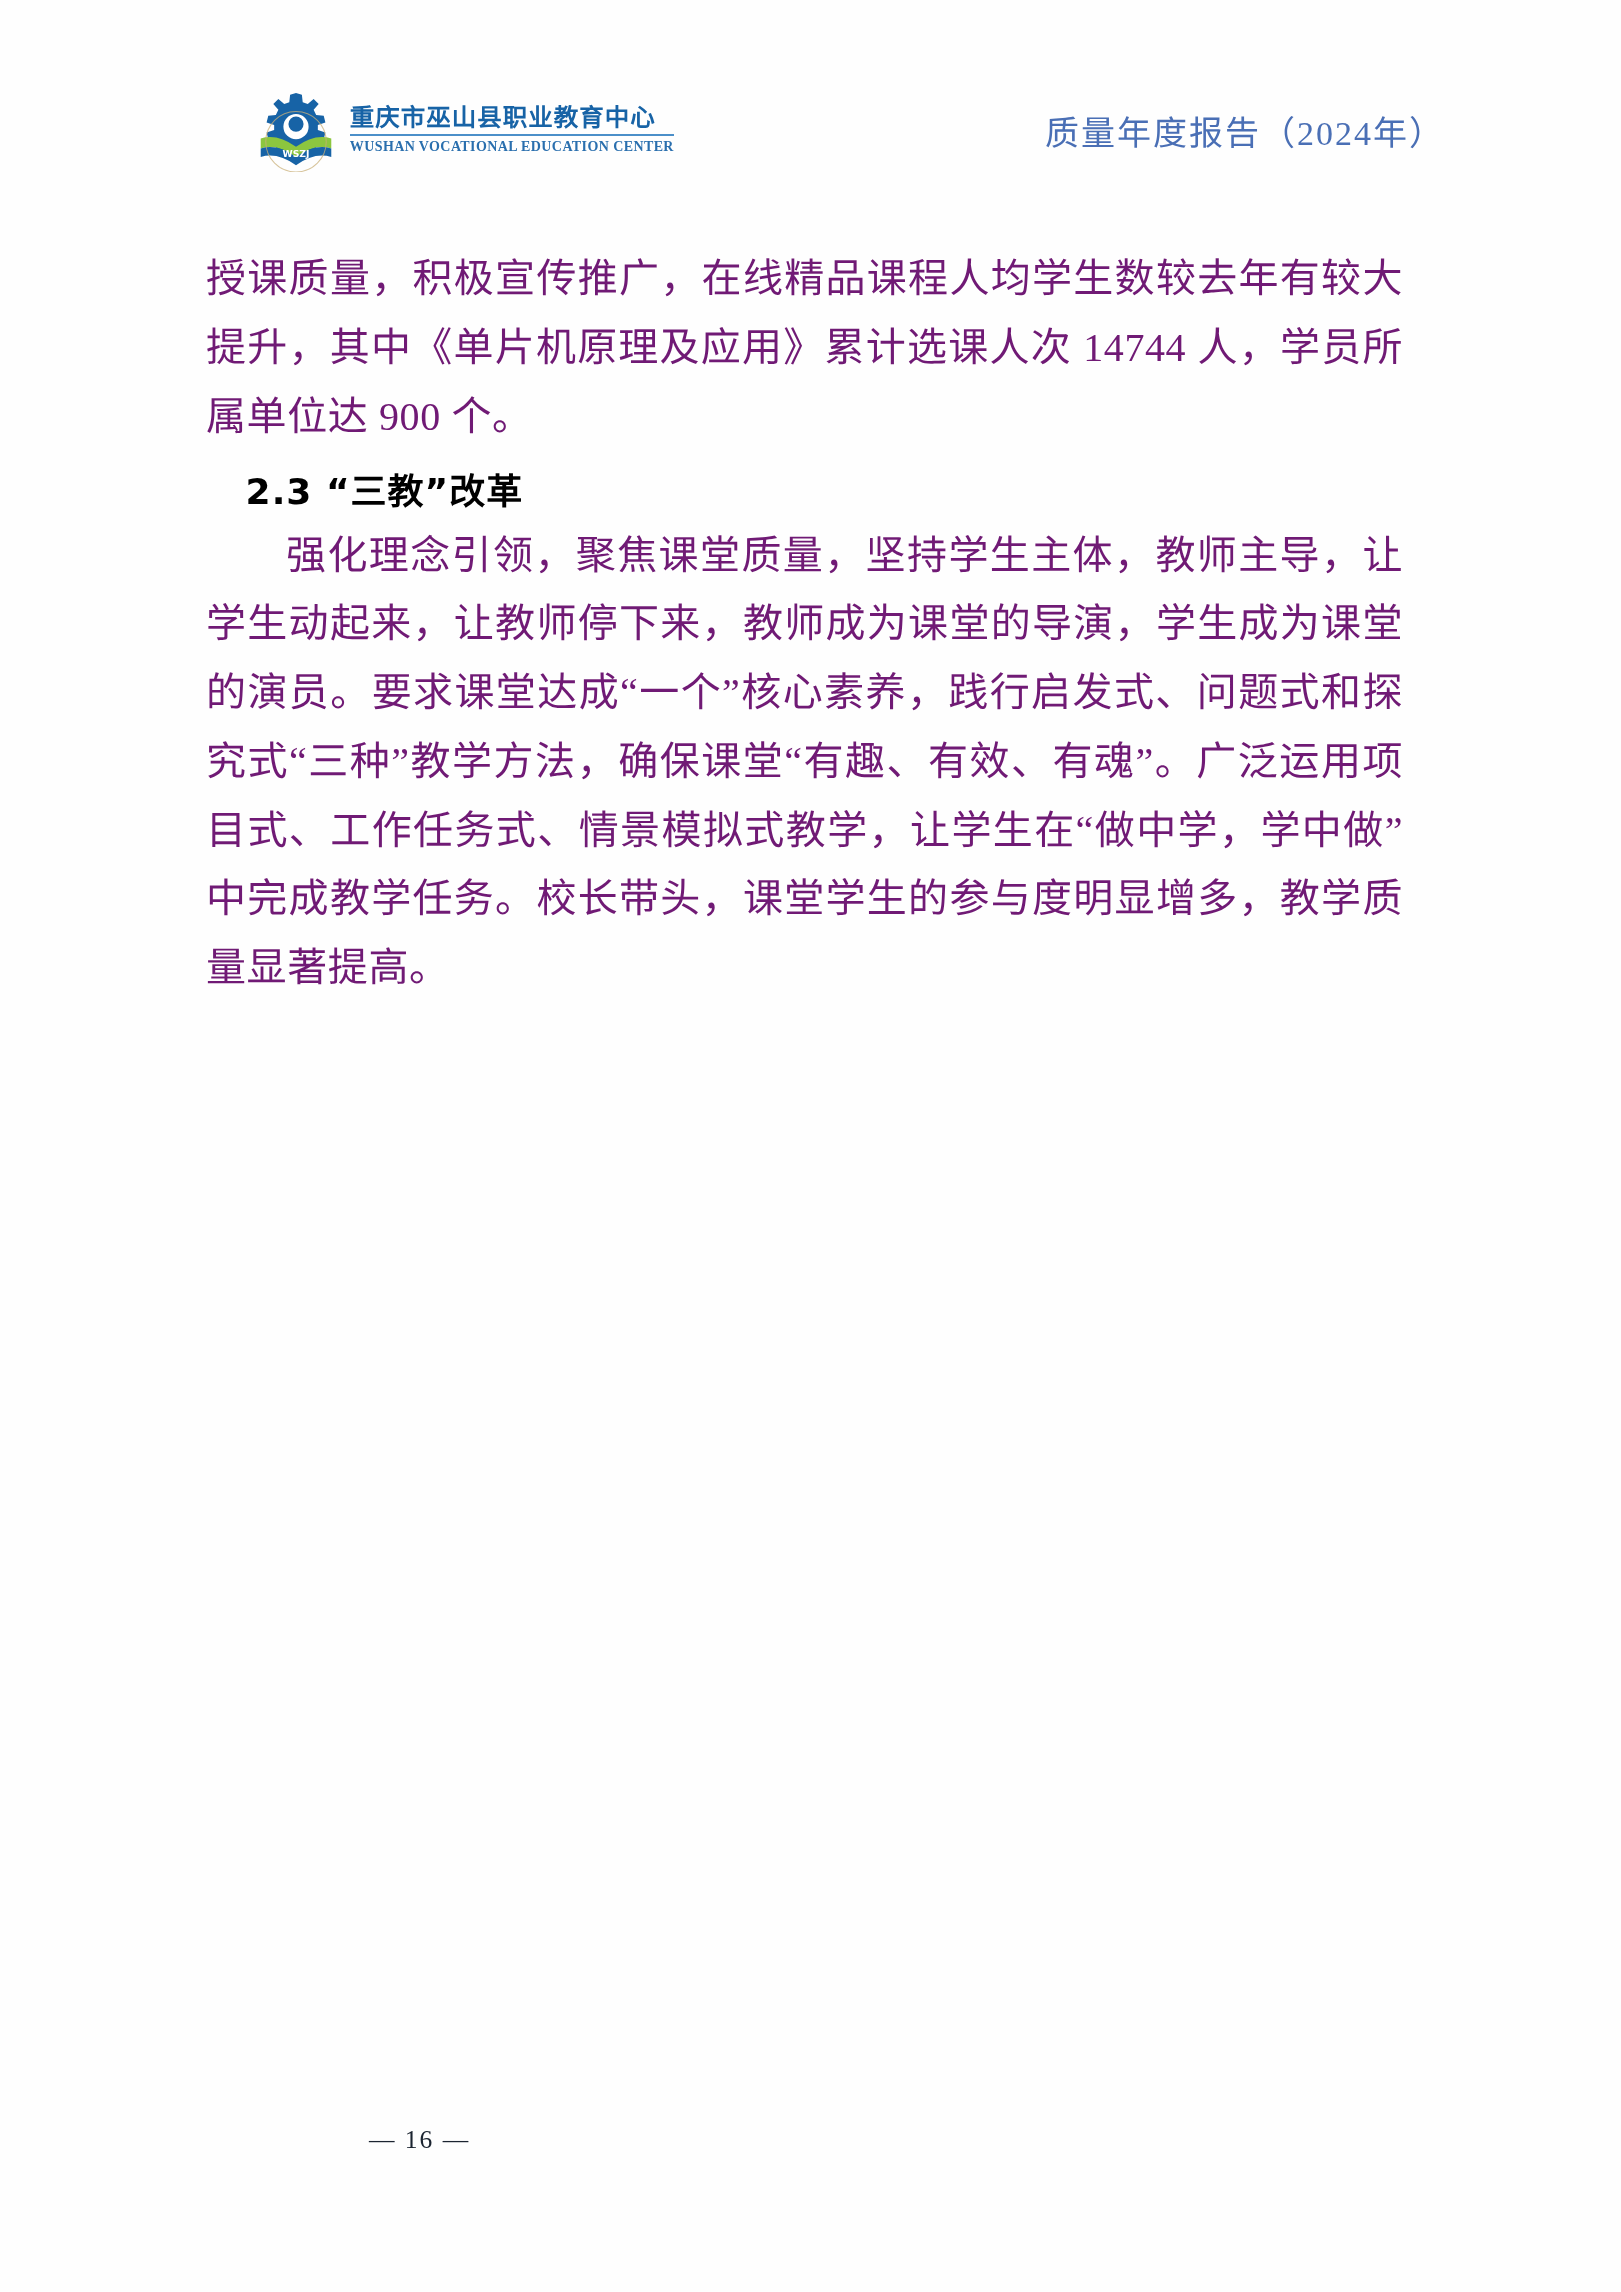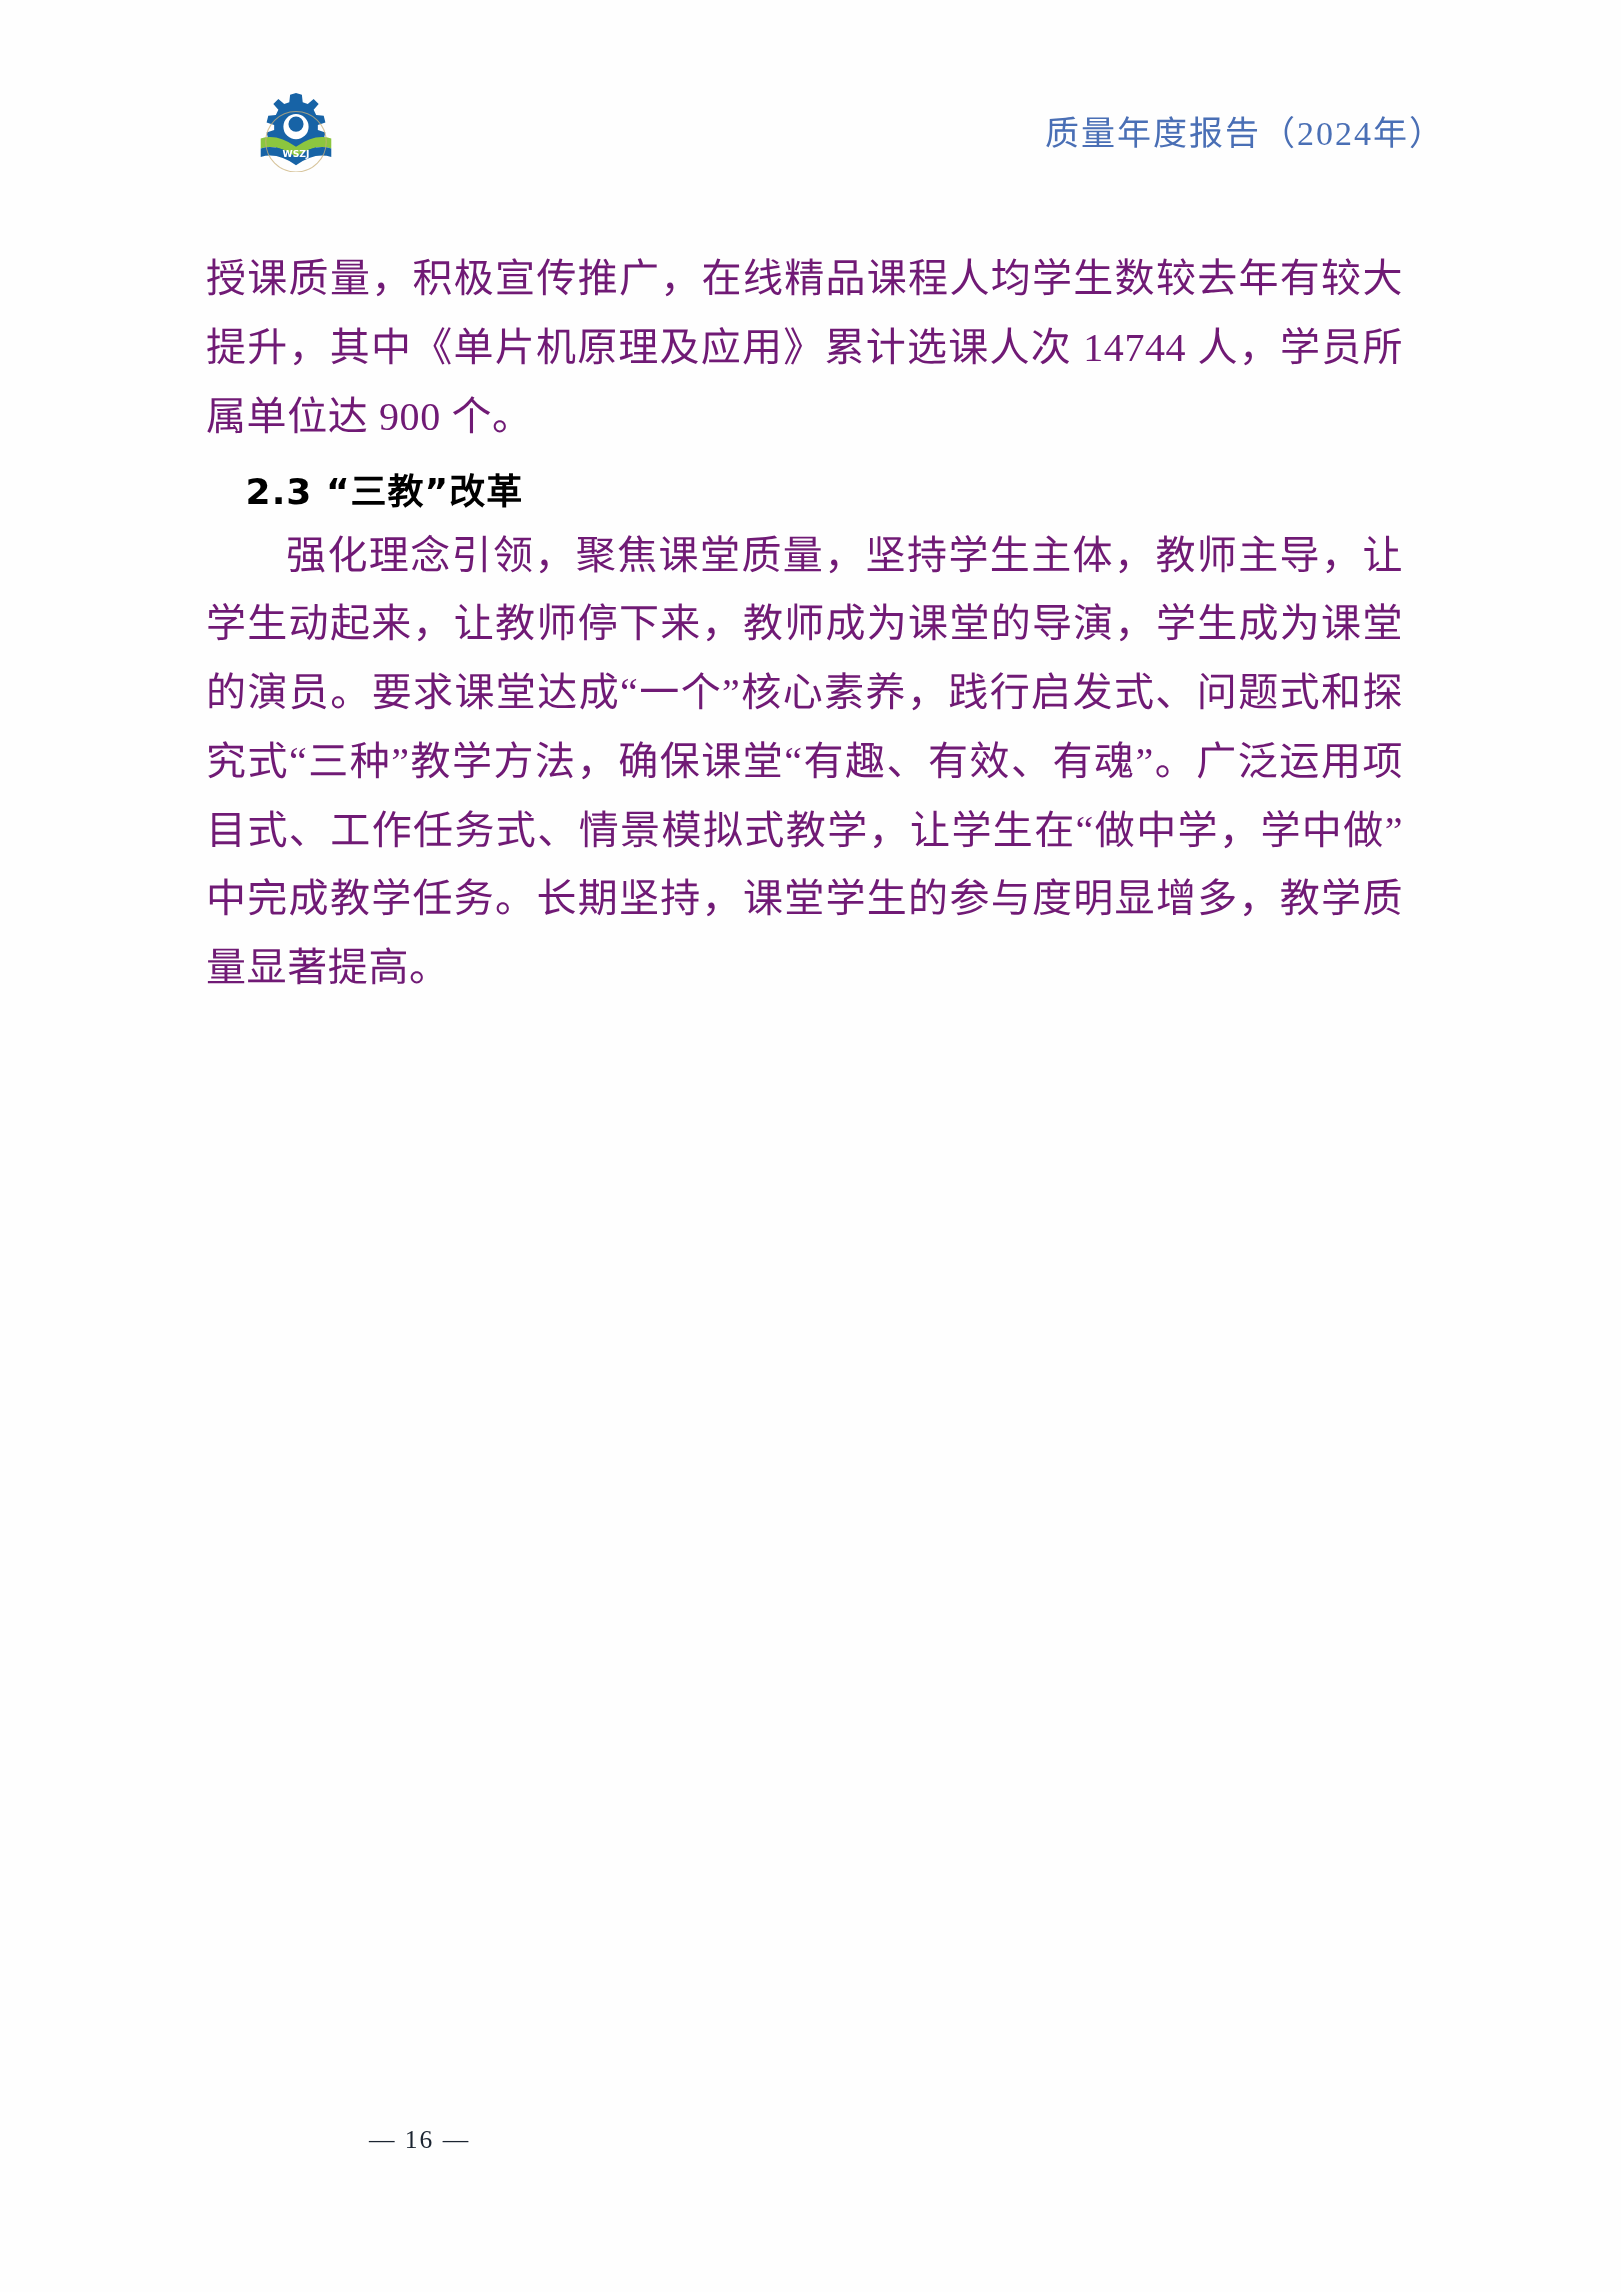--- a/index.html
+++ b/index.html
@@ -170,34 +170,38 @@
           <circle cx="50" cy="43" r="9" fill="#1763a6"></circle>
 
           <path d="M8 60 Q28 54 50 70 Q72 54 92 60 L92 72 Q72 66 50 82 Q28 66 8 72 Z" fill="#8cc63f"></path>
           <path d="M8 72 Q28 66 50 82 Q72 66 92 72 L92 82 Q72 76 50 92 Q28 76 8 82 Z" fill="#1763a6"></path>
 
           <circle cx="50" cy="64" r="36" fill="none" stroke="#c9b07a" stroke-width="1.2" opacity="0.75"></circle>
           <text x="50" y="82" text-anchor="middle" font-family="DejaVu Sans, sans-serif" font-size="11" font-weight="bold" fill="#ffffff">WSZJ</text>
         </svg>
       </span>
 
+      <span class="logo-text">
+        <span class="logo-cn">重庆市巫山县职业教育中心</span>
+        <span class="logo-en">WUSHAN  VOCATIONAL  EDUCATION  CENTER</span>
+      </span>
     </div>
 
     <div class="header-title">质量年度报告（2024年）</div>
   </div>
 
   <div class="content">
 
     <p class="para">授课质量，积极宣传推广，在线精品课程人均学生数较去年有较大提升，其中《单片机原理及应用》累计选课人次 14744 人，学员所属单位达 900 个。</p>
 
 
     <h2 class="heading-2">2.3 “三教”改革</h2>
 
 
-    <p class="para indent">强化理念引领，聚焦课堂质量，坚持学生主体，教师主导，让学生动起来，让教师停下来，教师成为课堂的导演，学生成为课堂的演员。要求课堂达成“一个”核心素养，践行启发式、问题式和探究式“三种”教学方法，确保课堂“有趣、有效、有魂”。广泛运用项目式、工作任务式、情景模拟式教学，让学生在“做中学，学中做”中完成教学任务。长期坚持，课堂学生的参与度明显增多，教学质量显著提高。</p>
+    <p class="para indent">强化理念引领，聚焦课堂质量，坚持学生主体，教师主导，让学生动起来，让教师停下来，教师成为课堂的导演，学生成为课堂的演员。要求课堂达成“一个”核心素养，践行启发式、问题式和探究式“三种”教学方法，确保课堂“有趣、有效、有魂”。广泛运用项目式、工作任务式、情景模拟式教学，让学生在“做中学，学中做”中完成教学任务。校长带头，课堂学生的参与度明显增多，教学质量显著提高。</p>
 
   </div>
 
   <div class="page-footer">
     <span class="folio">— 16 —</span>
   </div>
 
 </div>
 
 

